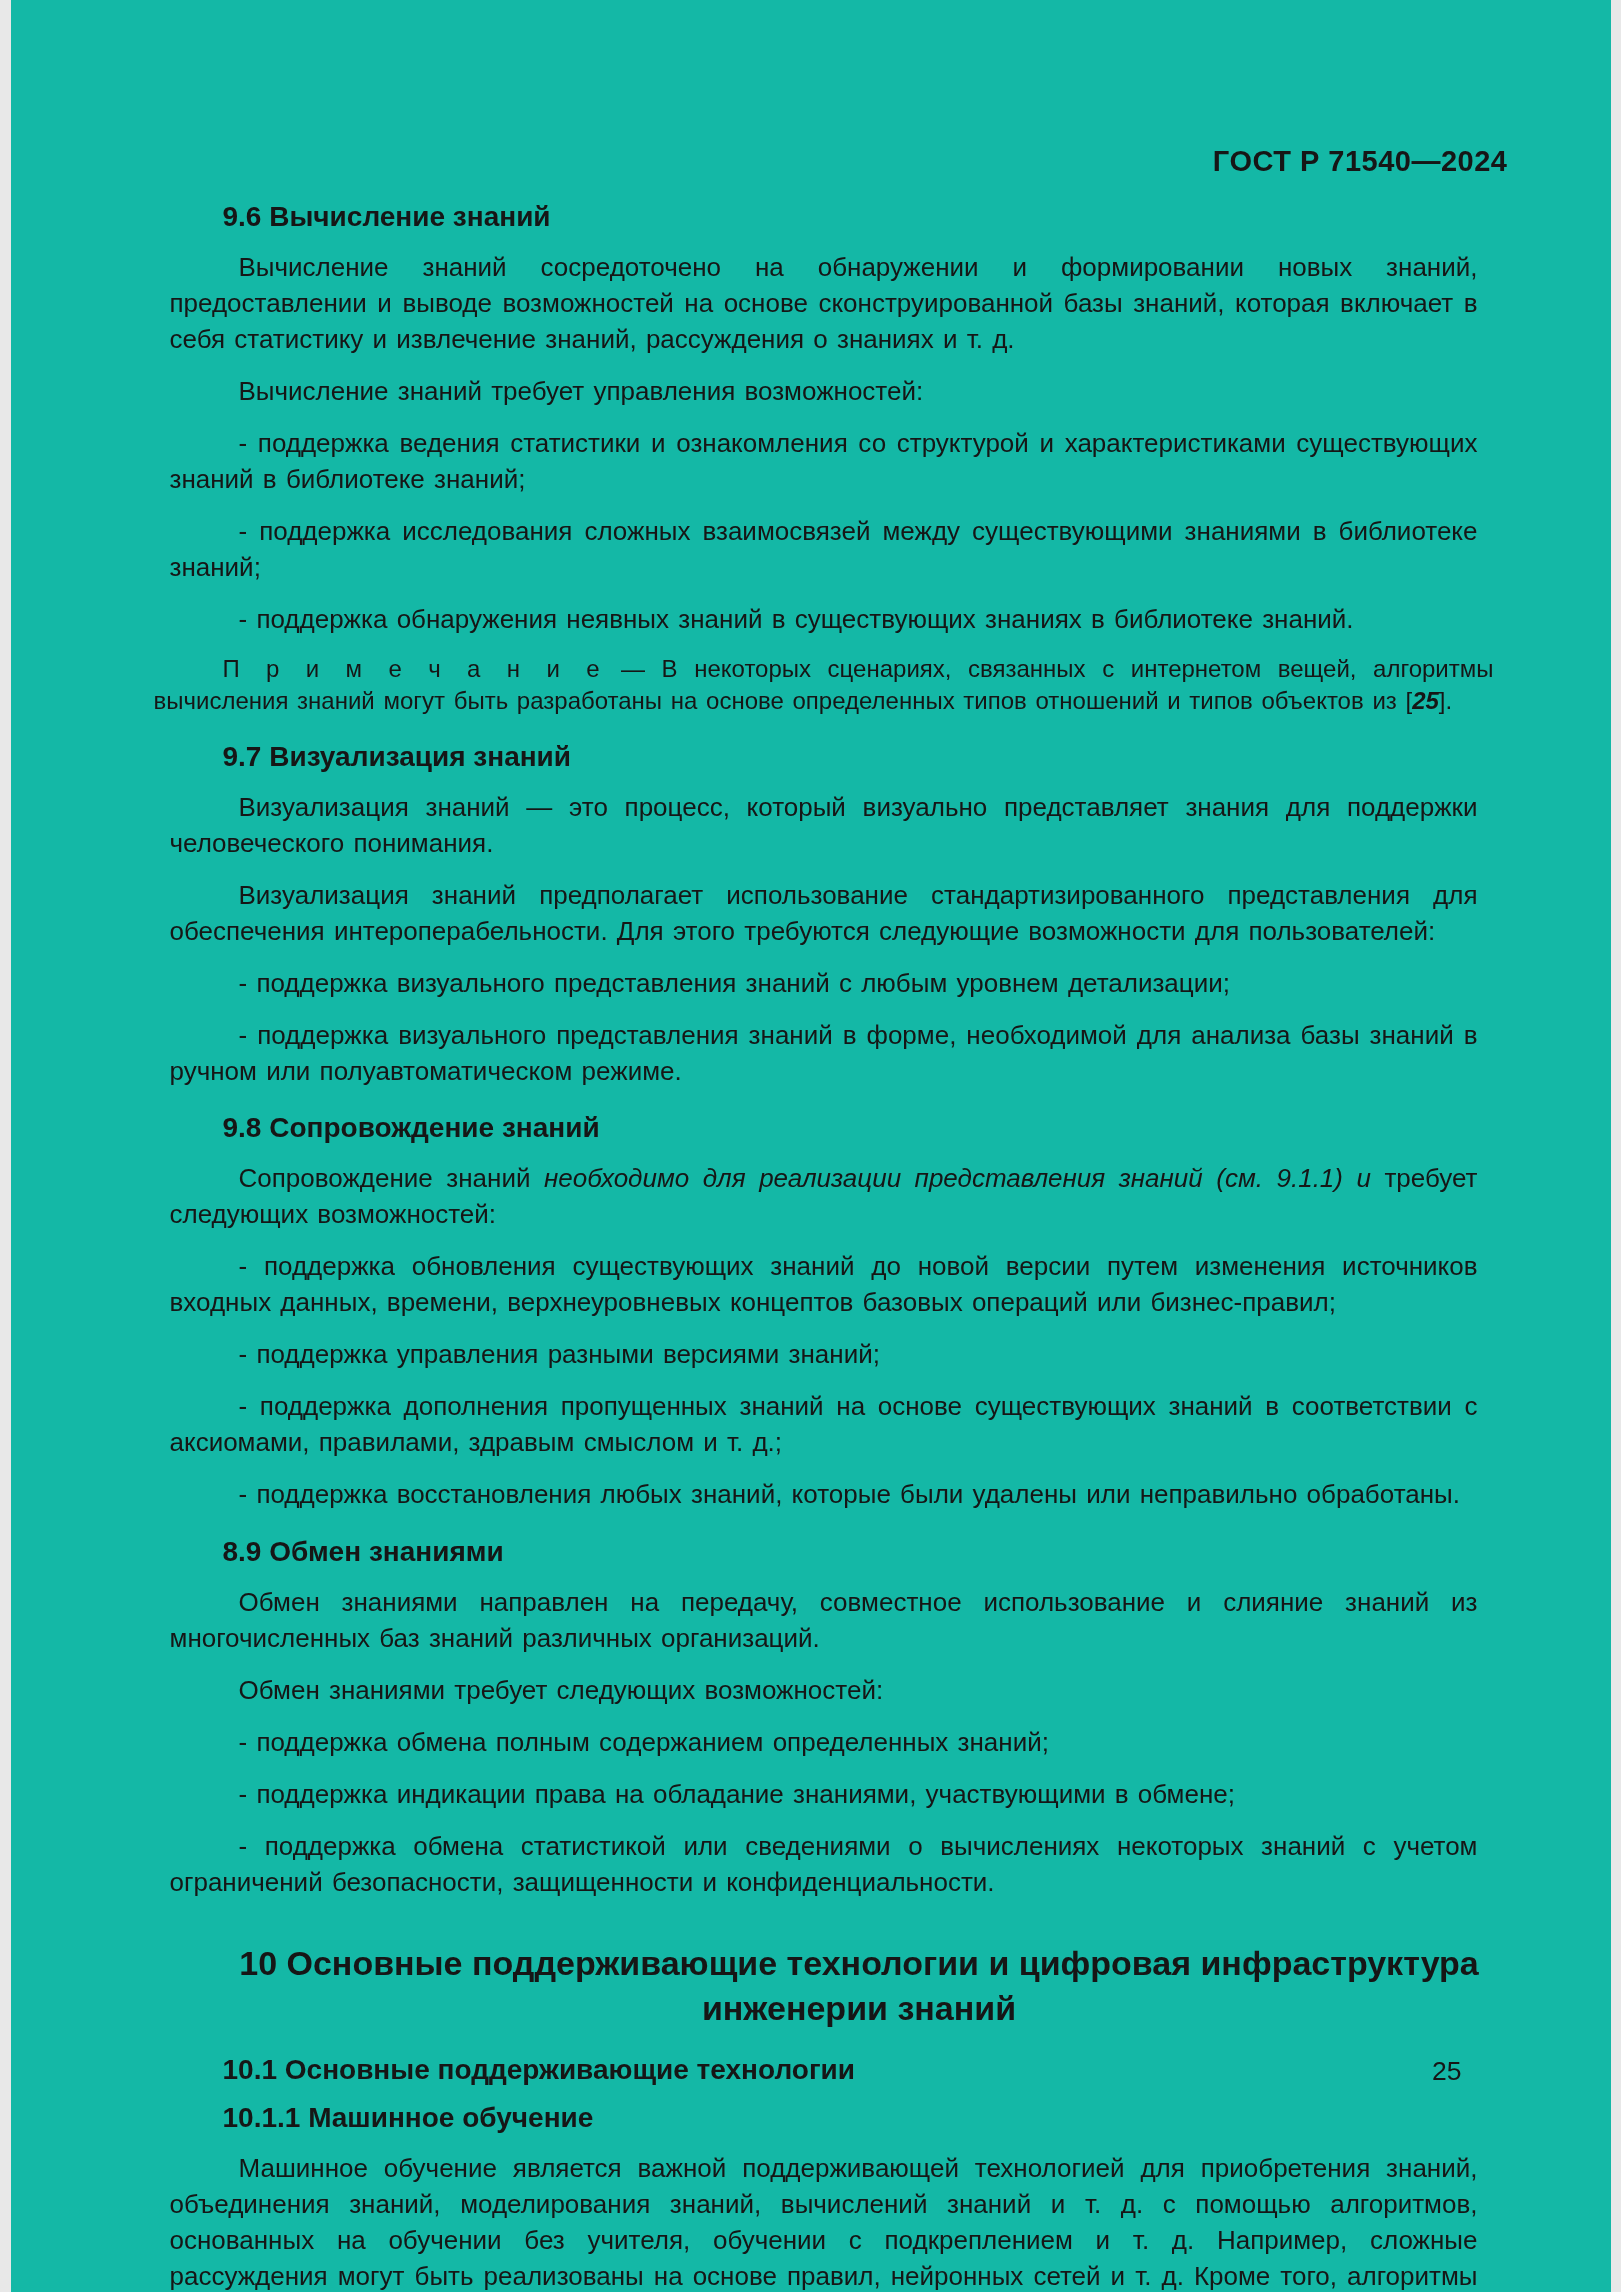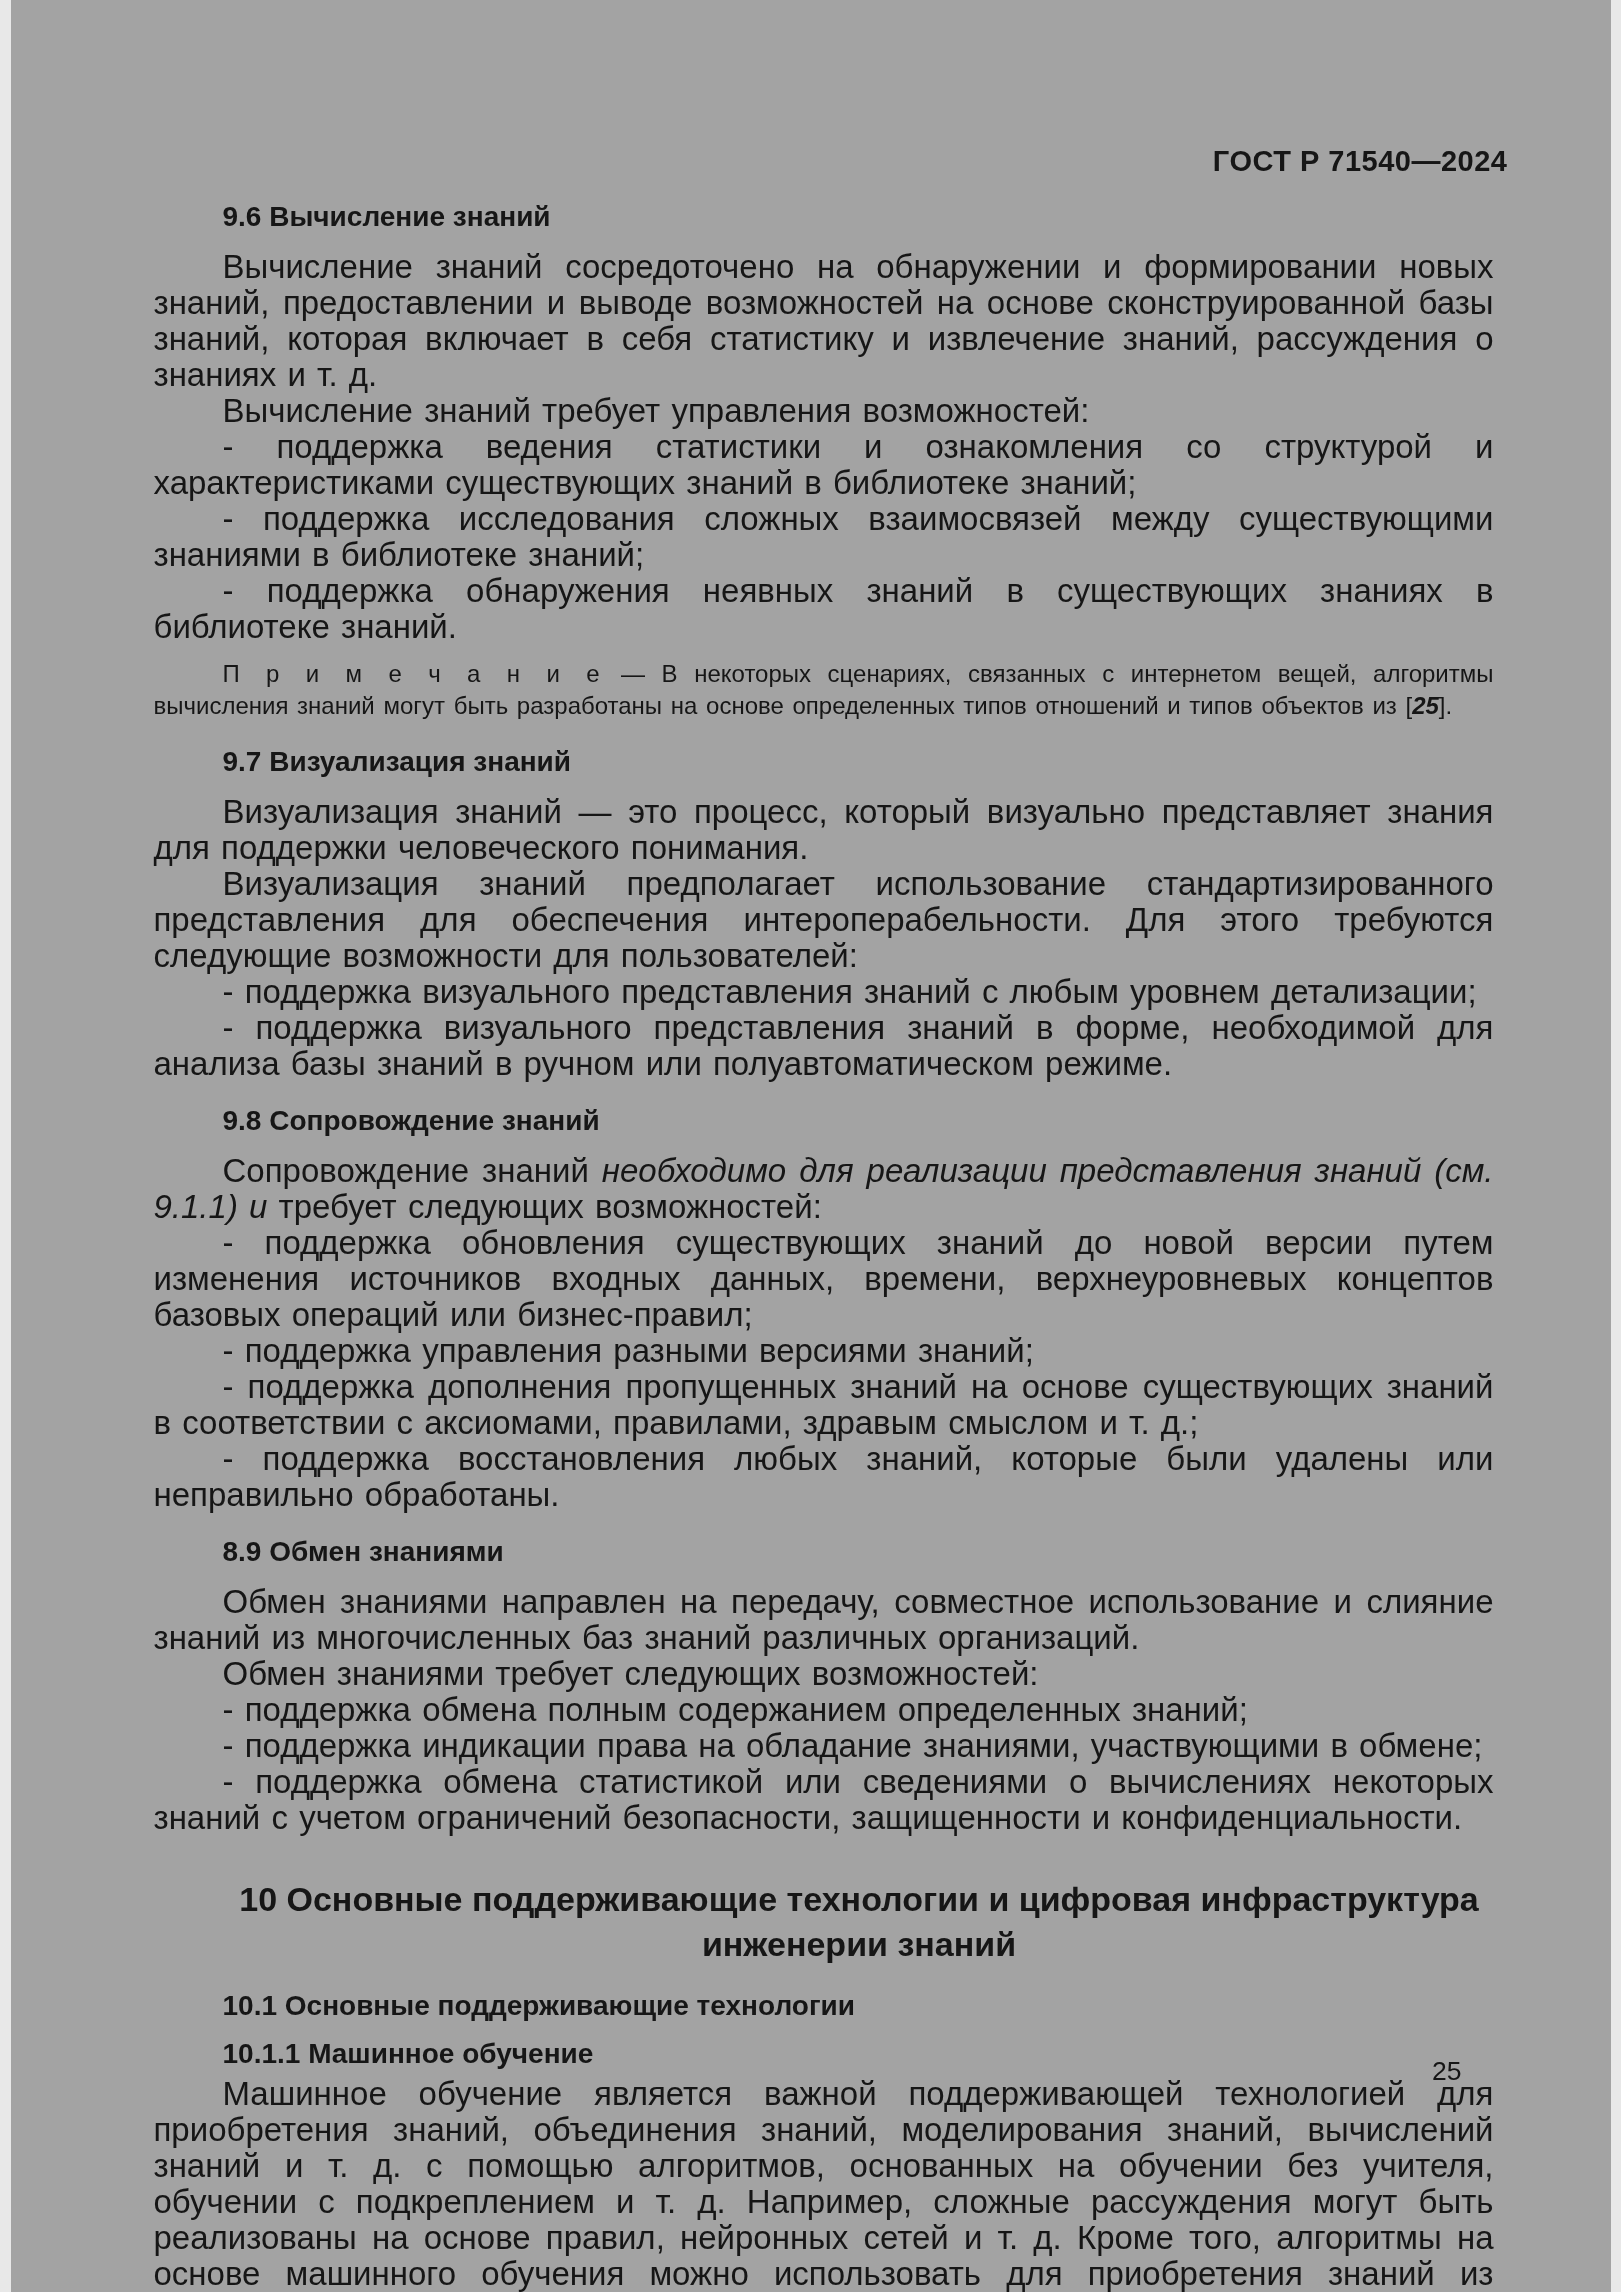--- a/index.html
+++ b/index.html
@@ -1,43 +1,43 @@
 <!DOCTYPE html>
 <html><head>
 <meta charset="utf-8">
 <style>
   html,body { margin:0; padding:0; background:#e8e8e8; }
   .page {
     position: relative;
     width: 1600px;
     height: 2293px;
     margin: 0 auto;
-    background: #a3a3a3;
+    background: #14b8a6;
     font-family: "Liberation Sans", sans-serif;
     color: #161616;
     box-sizing: border-box;
     overflow: hidden;
   }
   .doc-header {
     position: absolute;
     top: 145px;
     right: 103px;
     font-size: 29px;
     font-weight: bold;
     letter-spacing: 0.5px;
   }
   .content {
     position: absolute;
     left: 143px;
     right: 117px;
     top: 201px;
   }
   .content p {
-    margin: 0;
-    font-size: 33px;
+    margin: 16px;
+    font-size: 26px;
     line-height: 36px;
     text-align: justify;
     text-indent: 69px;
     word-spacing: 2px;
   }
   .subheading {
     font-size: 28px;
     font-weight: bold;
     margin: 23.5px 0 15.7px 0;
     padding-left: 69px;

